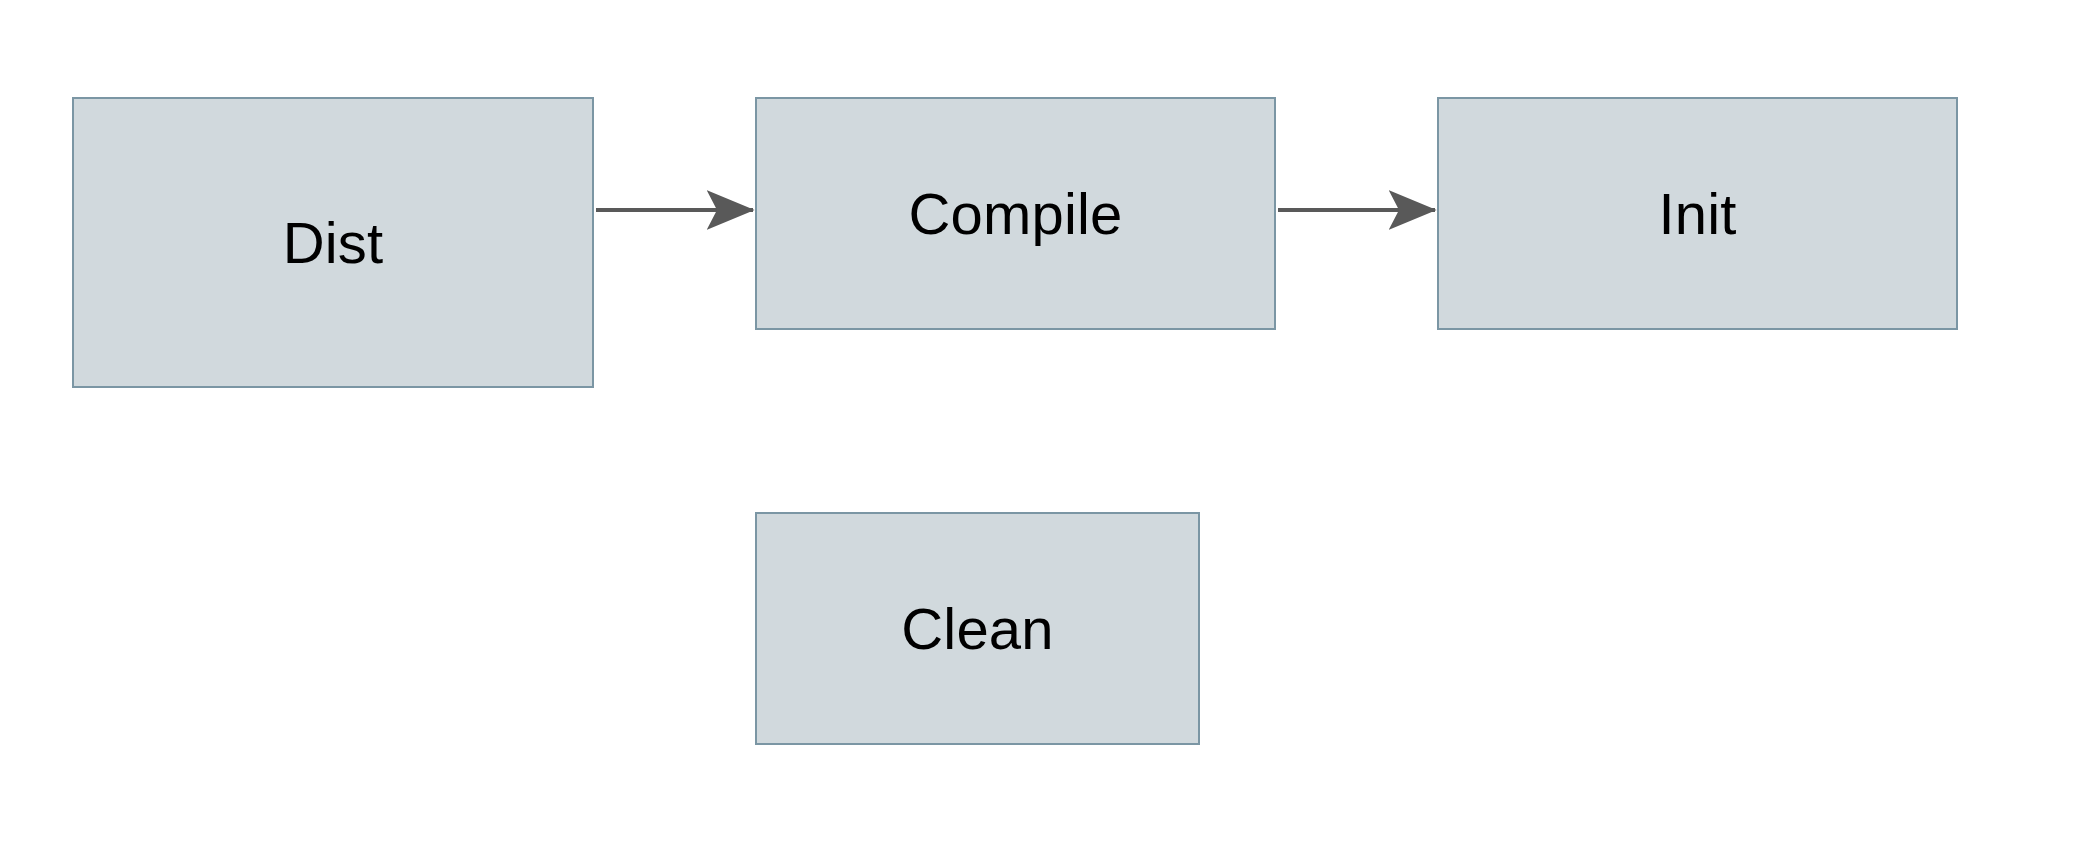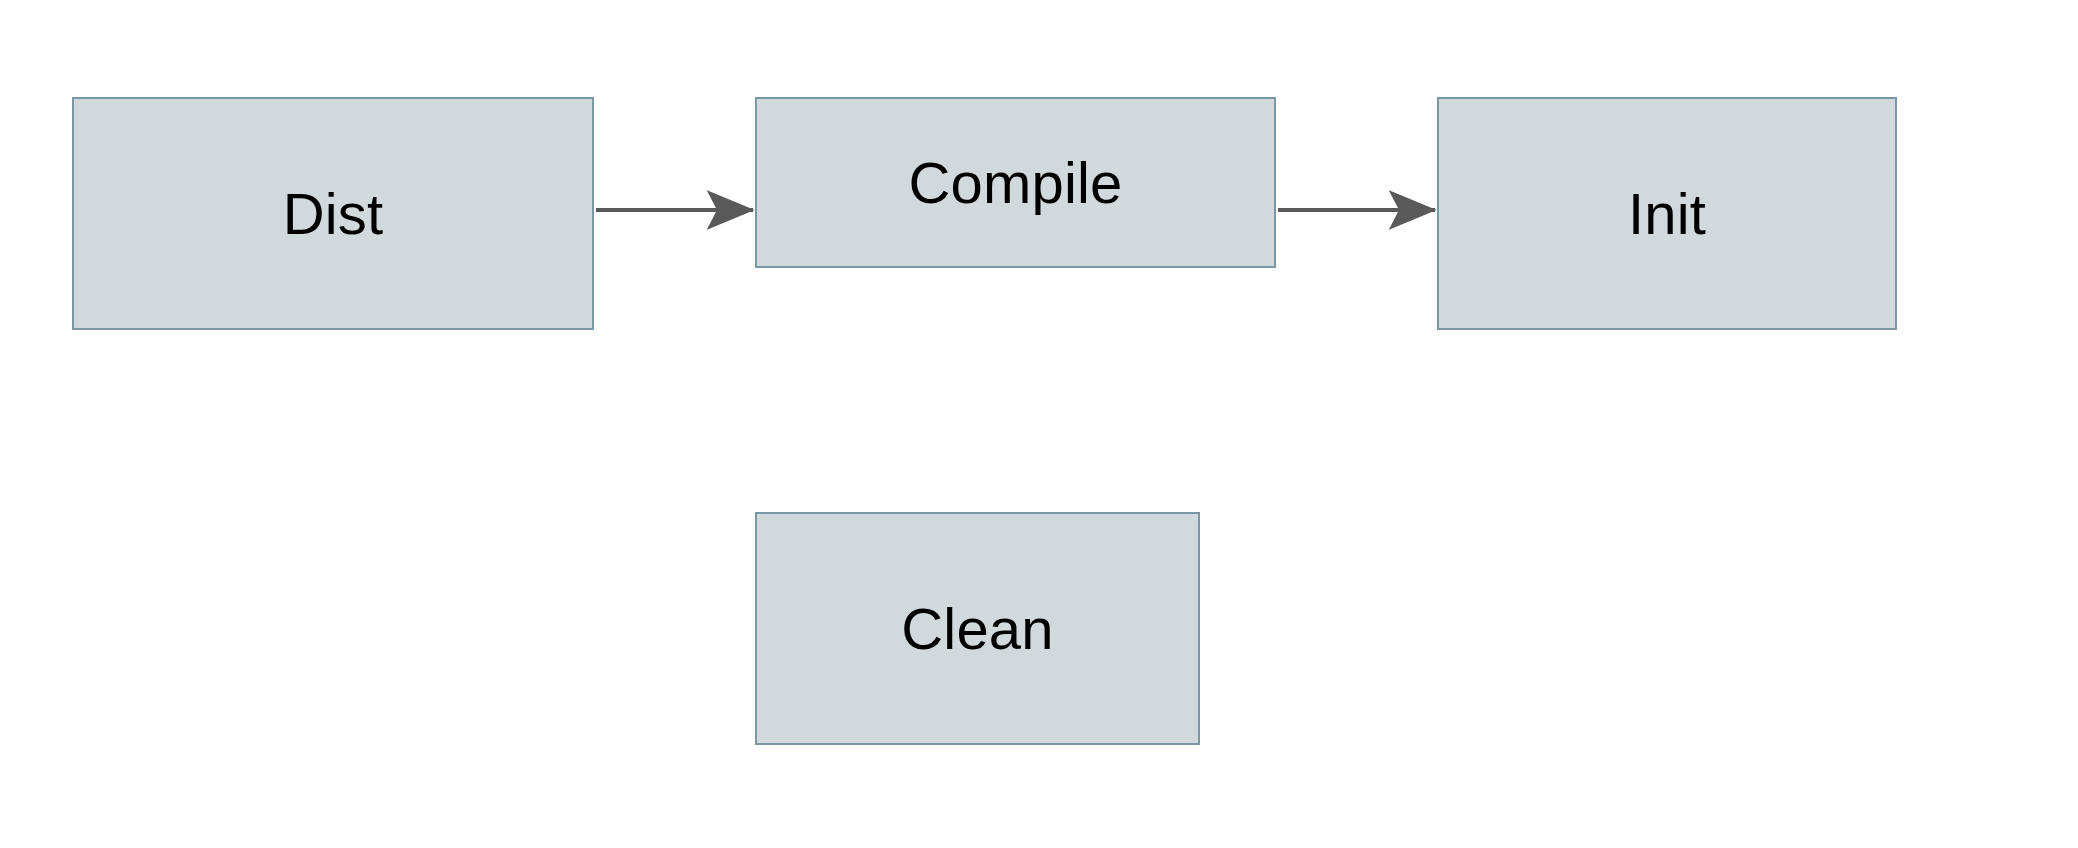--- a/index.html
+++ b/index.html
@@ -63,29 +63,29 @@
 
     <g class="edge-hit">
       <line id="edge0" x1="596" y1="210" x2="753" y2="210" stroke="#595959" stroke-width="4" marker-end="url(#arrowhead)"></line>
     </g>
 
     <g class="edge-hit">
       <line id="edge1" x1="1278" y1="210" x2="1435" y2="210" stroke="#595959" stroke-width="4" marker-end="url(#arrowhead)"></line>
     </g>
   </svg>
 
-  <div class="node" id="node0" style="left: 72px; top: 97px; width: 522px; height: 233px; background: rgb(209, 217, 221); border-color: rgb(123, 150, 164); border-width: 2px;">
+  <div class="node" id="node0" style="left: 72px; top: 97px; width: 522px; height: 291px; background: rgb(209, 217, 221); border-color: rgb(123, 150, 164); border-width: 2px;">
     <span class="node-label" style="color: rgb(0, 0, 0); font-size: 58px;">Dist</span>
   </div>
 
-  <div class="node" id="node1" style="left: 755px; top: 97px; width: 521px; height: 171px; background: rgb(209, 217, 221); border-color: rgb(123, 150, 164); border-width: 2px;">
+  <div class="node" id="node1" style="left: 755px; top: 97px; width: 521px; height: 233px; background: rgb(209, 217, 221); border-color: rgb(123, 150, 164); border-width: 2px;">
     <span class="node-label" style="color: rgb(0, 0, 0); font-size: 58px;">Compile</span>
   </div>
 
-  <div class="node" id="node2" style="left: 1437px; top: 97px; width: 460px; height: 233px; background: rgb(209, 217, 221); border-color: rgb(123, 150, 164); border-width: 2px;">
+  <div class="node" id="node2" style="left: 1437px; top: 97px; width: 521px; height: 233px; background: rgb(209, 217, 221); border-color: rgb(123, 150, 164); border-width: 2px;">
     <span class="node-label" style="color: rgb(0, 0, 0); font-size: 58px;">Init</span>
   </div>
 
   <div class="node" id="node3" style="left: 755px; top: 512px; width: 445px; height: 233px; background: rgb(209, 217, 221); border-color: rgb(123, 150, 164); border-width: 2px;">
     <span class="node-label" style="color: rgb(0, 0, 0); font-size: 58px;">Clean</span>
   </div>
 
 </div>
 
 </body></html>

